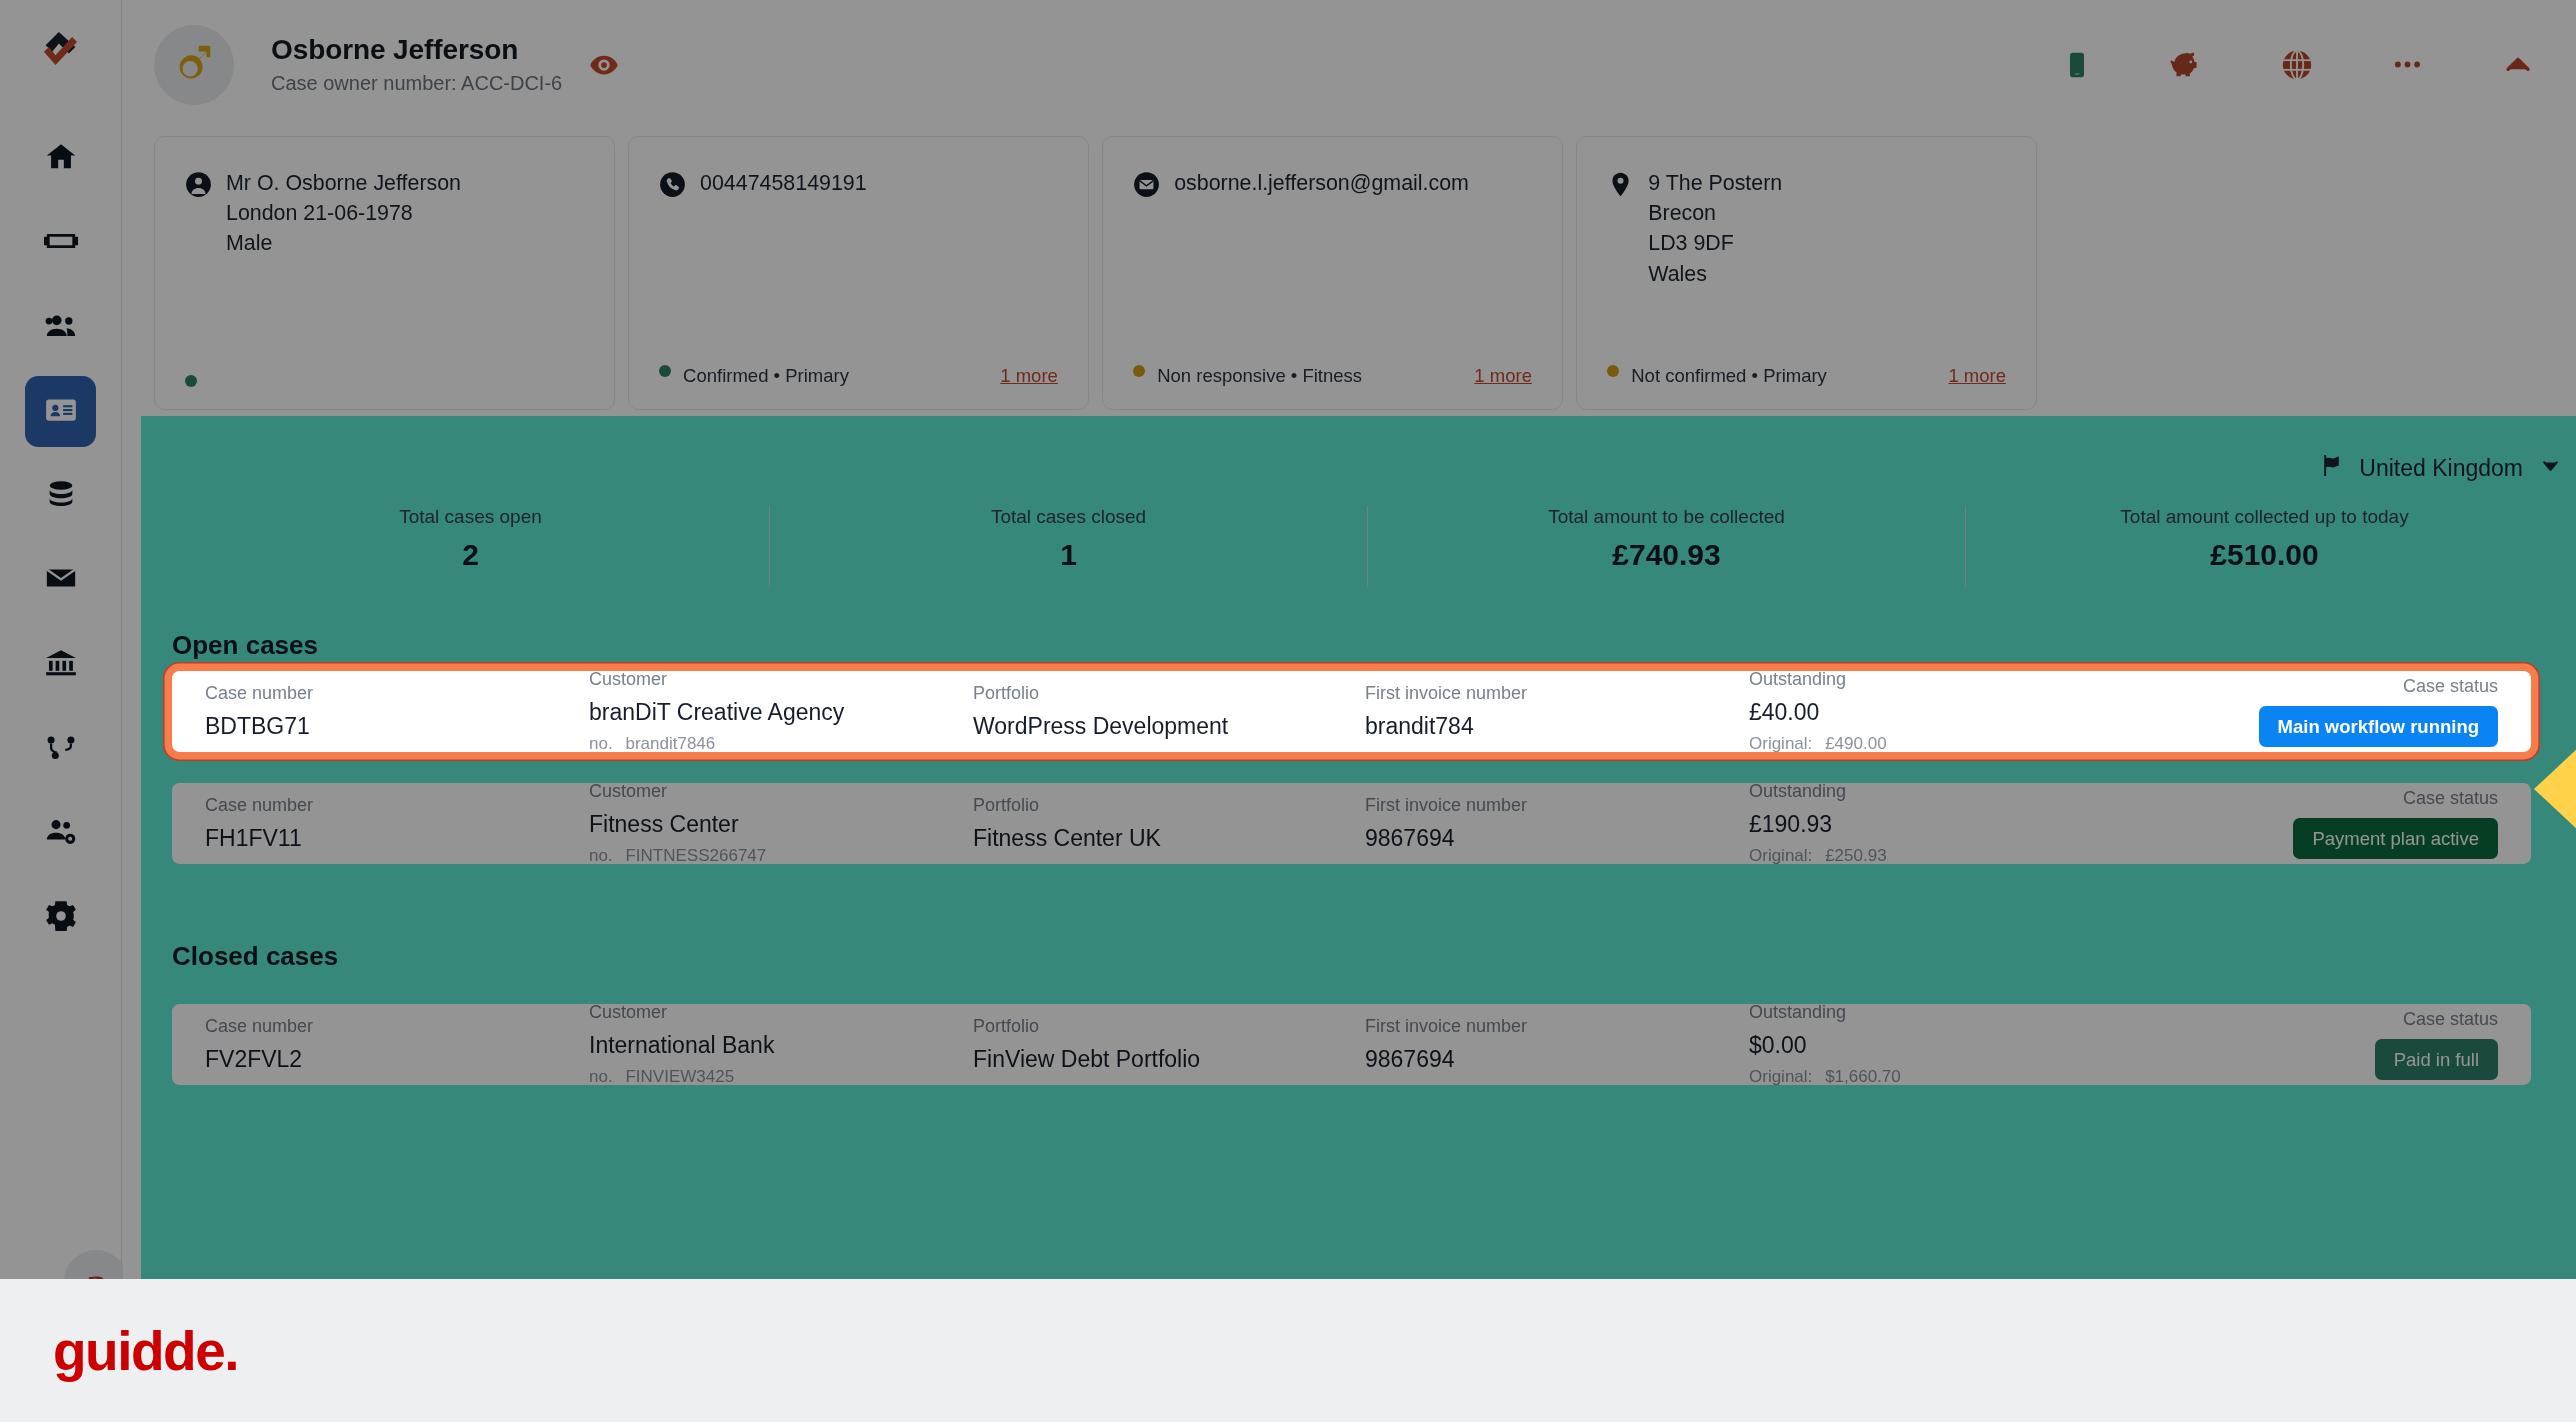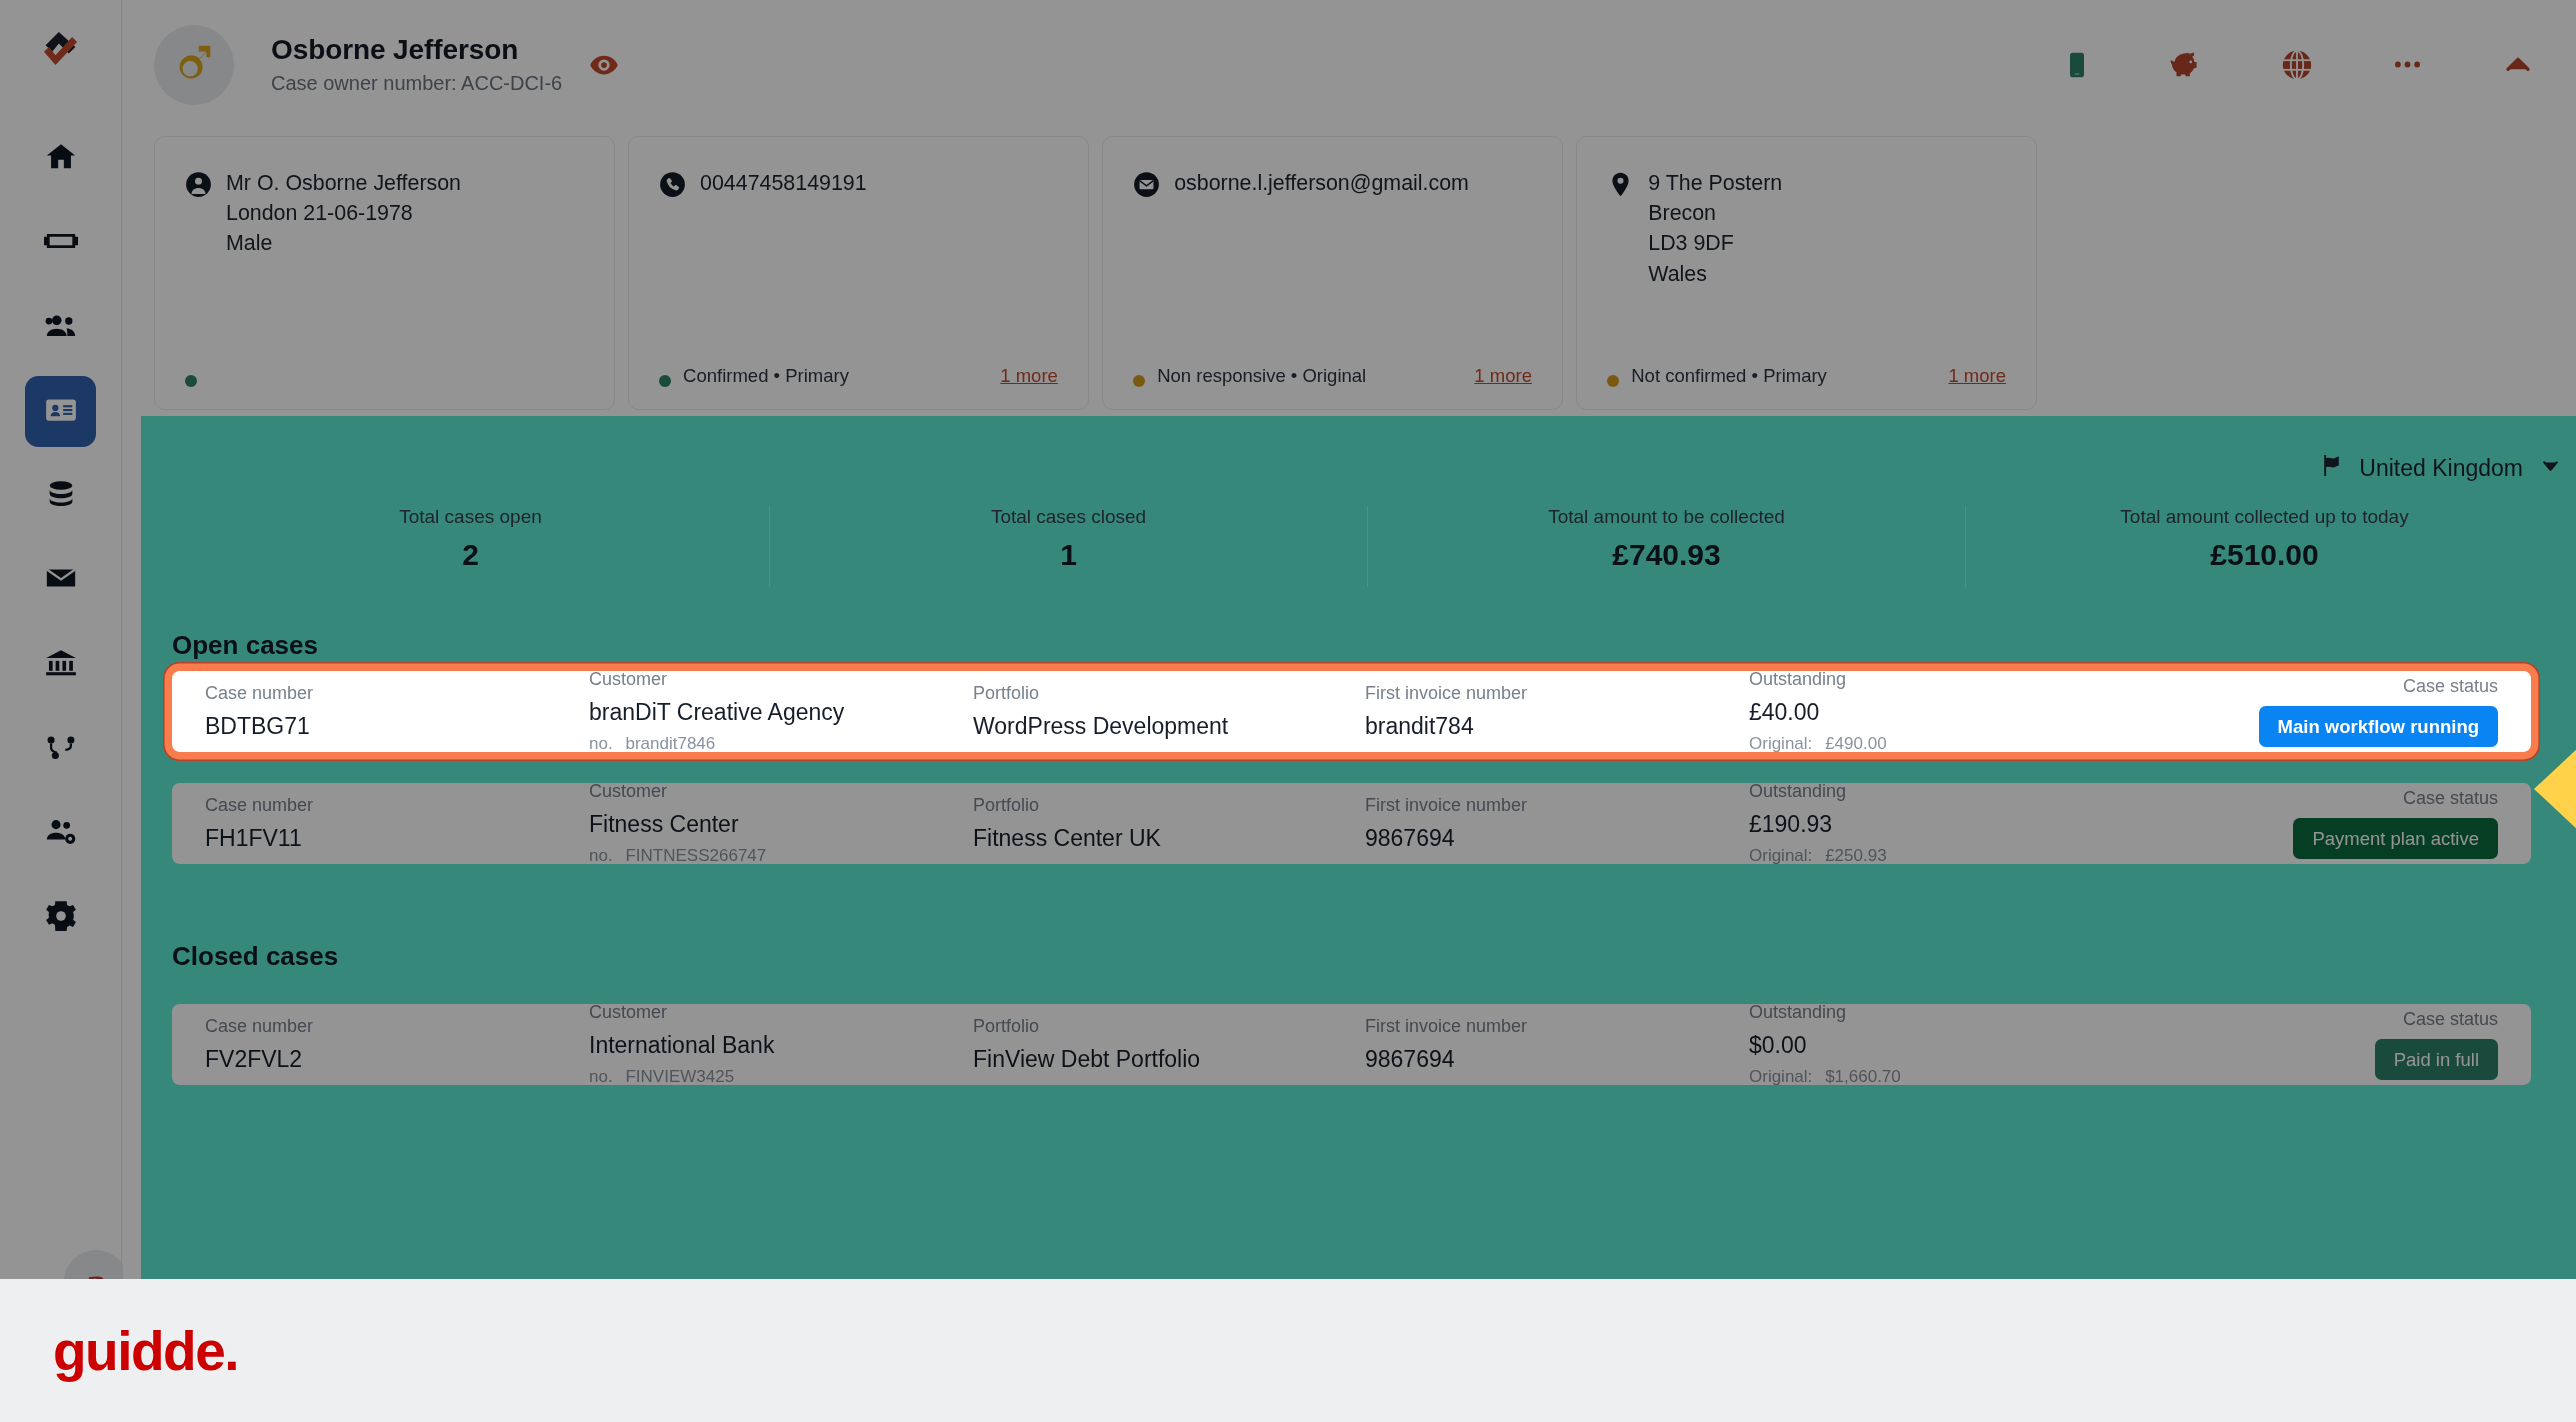--- a/index.html
+++ b/index.html
@@ -75,21 +75,21 @@
   }
   .card {
     flex:1; height:274px; background:#fff; border:0.7px solid #e6e9ed;
     border-radius:10.4px; padding:31px 30px 22px 30px; position:relative;
   }
   .card-head { display:flex; align-items:flex-start; gap:14px; }
   .card-head svg { width:27px; height:27px; fill:#131a26; flex:none; margin-top:3px;}
   .card-lines { font-size:21.4px; color:#1d2530; line-height:1.42; }
   .card-foot {
     position:absolute; left:30px; right:30px; bottom:22px;
-    display:flex; align-items:flex-end; font-size:18.5px; color:#2c3542;
+    display:flex; align-items:flex-start; font-size:18.5px; color:#2c3542;
   }
   .dot { width:12px; height:12px; border-radius:50%; margin-right:12px; flex:none; }
   .more-link {
     margin-left:auto; color:#c0492b; text-decoration:underline; font-size:18.5px;
   }
 
   
   #panel {
     position:absolute; left:18px; top:287px; width:2453px; height:863px;
     background:#5eead4;
@@ -366,21 +366,21 @@
                 <circle cx="12" cy="12" r="11"></circle>
                 <rect x="5.8" y="8" width="12.4" height="8.2" rx="1.1" fill="#fff"></rect>
                 <path d="M5.8 8.6l6.2 4.6 6.2-4.6" stroke="#131a26" stroke-width="1.3" fill="none"></path>
               </svg></span>
           <div class="card-lines">
             <div>osborne.l.jefferson@gmail.com</div>
           </div>
         </div>
         <div class="card-foot">
           <span class="dot" style="background:#d09c1c"></span>
-          <span>Non responsive • Original</span>
+          <span>Non responsive • Fitness</span>
           <a class="more-link" href="#">1 more</a>
         </div>
       </div>
 
       <div class="card">
         <div class="card-head">
           <span>
           <svg viewBox="0 0 24 24">
                 <path d="M12 1.5c-4 0-7.2 3.2-7.2 7.2 0 5.3 7.2 13.8 7.2 13.8s7.2-8.5 7.2-13.8c0-4-3.2-7.2-7.2-7.2z"></path>
                 <circle cx="12" cy="8.6" r="2.7" fill="#fff"></circle>

